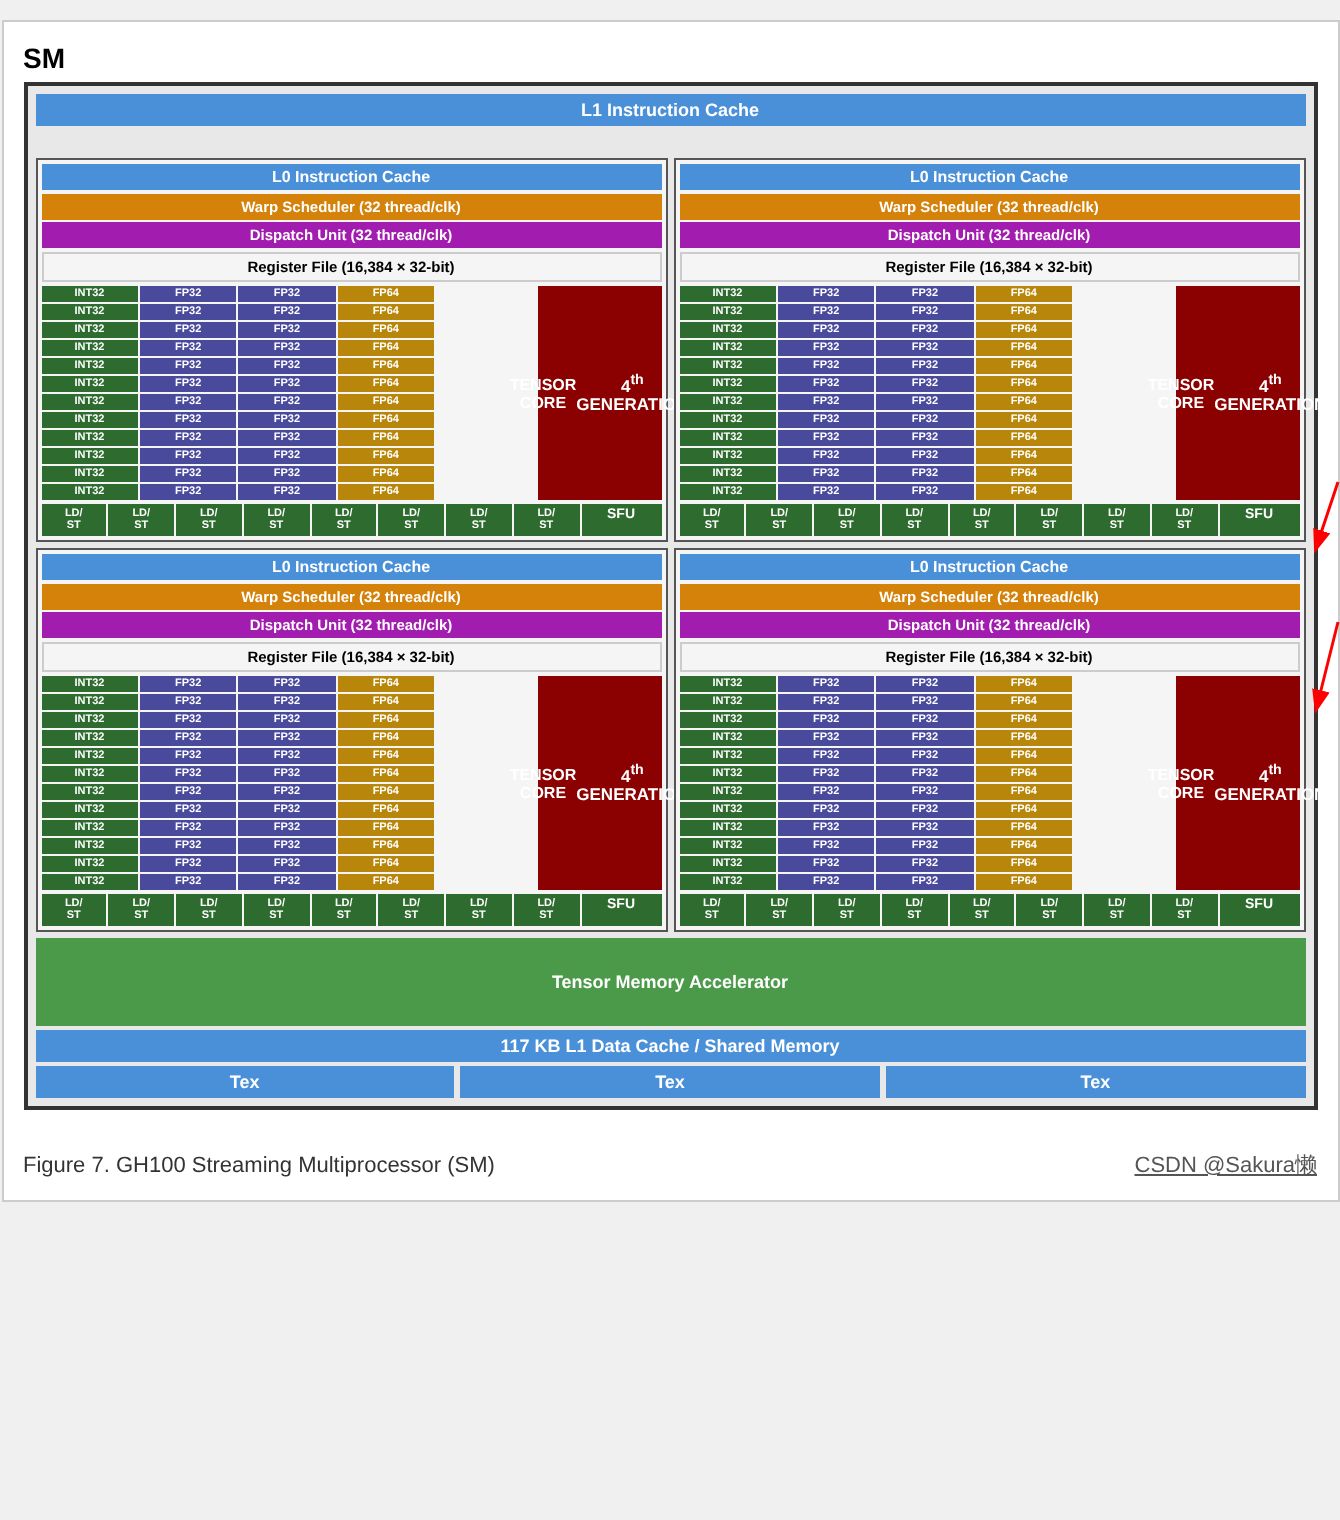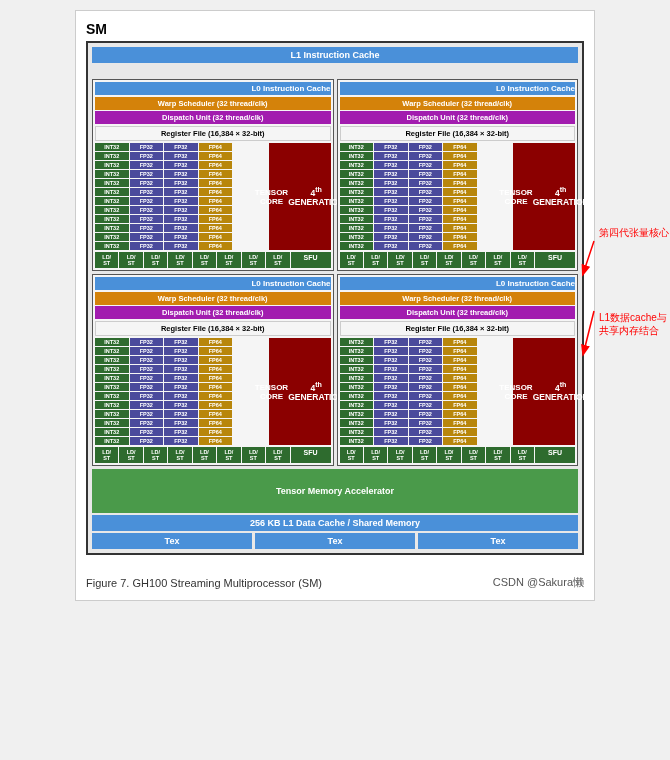--- a/index.html
+++ b/index.html
@@ -8,21 +8,21 @@
       background: #f0f0f0;
       width: 670px;
       min-height: 760px;
       display: flex;
       flex-direction: column;
       align-items: center;
       padding: 10px;
     }
     .page-container {
       background: white;
-      width: 520px;
+      width: 669px;
       padding: 10px;
       border: 1px solid #ccc;
     }
     .sm-label {
       font-size: 14px;
       font-weight: bold;
       margin-bottom: 4px;
       color: #000;
     }
     .sm-outer {
@@ -49,21 +49,21 @@
       margin-bottom: 3px;
     }
     .quadrant {
       border: 1px solid #555;
       background: #f5f5f5;
       padding: 2px;
     }
     .l0-cache-bar {
       background: #4a90d9;
       color: white;
-      text-align: right;
+      text-align: center;
       font-size: 8px;
       font-weight: bold;
       padding: 2px 0;
       margin-bottom: 2px;
     }
     .warp-scheduler-bar {
       background: #d4820a;
       color: white;
       text-align: center;
       font-size: 7.5px;
@@ -197,20 +197,21 @@
       display: flex;
       justify-content: space-between;
       align-items: center;
       margin-top: 20px;
       font-size: 11px;
       color: #333;
     }
     .csdn-label {
       font-size: 11px;
       color: #555;
+      text-decoration: underline;
     }
     .sm-outer-wrapper {
       position: relative;
       width: 100%;
     }
   </style>
 </head>
 <body>
 
 <div class="page-container">
@@ -612,21 +613,21 @@
             <div class="sfu-cell">LD/<br>ST</div>
             <div class="sfu-cell">LD/<br>ST</div>
             <div class="sfu-cell">LD/<br>ST</div>
             <div class="sfu-box">SFU</div>
           </div>
         </div>
       </div>
 
       <div class="tensor-memory-bar">Tensor Memory Accelerator</div>
 
-      <div class="l1-data-cache-bar">256 KB L1 Data Cache / Shared Memory</div>
+      <div class="l1-data-cache-bar">117 KB L1 Data Cache / Shared Memory</div>
 
       <div class="tex-row">
         <div class="tex-cell">Tex</div>
         <div class="tex-cell">Tex</div>
         <div class="tex-cell">Tex</div>
       </div>
     </div>
 
     <svg style="position:absolute; right:-160px; top:0; width:160px; height:100%; pointer-events:none; overflow:visible;">
 

